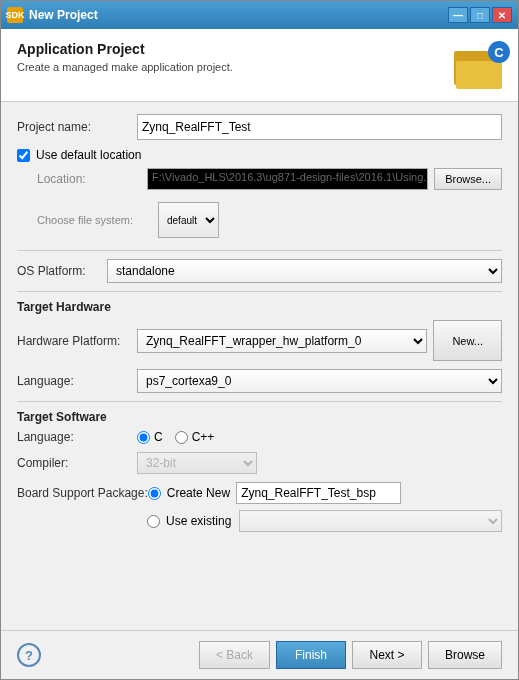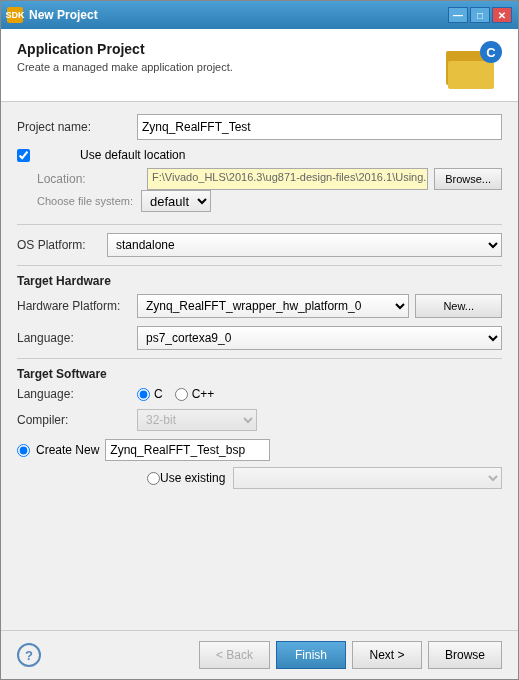--- a/index.html
+++ b/index.html
@@ -69,21 +69,21 @@
       justify-content: center;
       cursor: pointer;
     }
 
     .title-btn.close-btn {
       background: #e05050;
     }
 
     .header-section {
       background: white;
-      padding: 12px 16px 12px 16px;
+      padding: 12px 8px 12px 16px;
       border-bottom: 1px solid #ccc;
       display: flex;
       align-items: flex-start;
       justify-content: space-between;
     }
 
     .header-text h2 {
       font-size: 14px;
       font-weight: bold;
       color: #1a1a1a;
@@ -172,41 +172,40 @@
       font-size: 12px;
       outline: none;
       background: white;
     }
 
     .checkbox-row {
       display: flex;
       align-items: center;
       margin-bottom: 6px;
       margin-top: 2px;
-      gap: 44px;
     }
 
     .checkbox-row input[type="checkbox"] {
       margin-right: 6px;
     }
 
     .location-row {
       display: flex;
       align-items: center;
-      margin-bottom: 0;
+      margin-bottom: 12px;
     }
 
     .location-text {
       flex: 1;
       height: 22px;
       border: 1px solid #aaa;
       padding: 2px 4px;
       font-size: 11px;
       color: #666;
-      background: #fef9c3;
+      background: #000000;
       overflow: hidden;
       white-space: nowrap;
     }
 
     .browse-btn {
       margin-left: 6px;
       padding: 2px 10px;
       height: 22px;
       background: linear-gradient(to bottom, #f8f8f8, #e0e0e0);
       border: 1px solid #aaa;
@@ -221,26 +220,27 @@
       padding-left: 20px;
     }
 
     .filesystem-label {
       color: #888;
       margin-right: 8px;
       font-size: 11px;
     }
 
     .small-select {
-      height: 22px;
+      height: 36px;
       border: 1px solid #aaa;
       background: linear-gradient(to bottom, #f8f8f8, #e8e8e8);
-      font-size: 13px;
+      font-size: 10px;
       padding: 0 4px;
       cursor: pointer;
+      margin-left: 17px;
     }
 
     .section-separator {
       border: none;
       border-top: 1px solid #ccc;
       margin: 8px 0;
     }
 
     .section-title {
       font-weight: bold;
@@ -254,22 +254,22 @@
       height: 24px;
       border: 1px solid #aaa;
       background: linear-gradient(to bottom, white, #f0f0f0);
       font-size: 12px;
       padding: 0 4px;
       cursor: pointer;
     }
 
     .new-btn {
       margin-left: 6px;
-      padding: 2px 27px;
-      height: 24px;
+      padding: 2px 18px;
+      height: 41px;
       background: linear-gradient(to bottom, #f8f8f8, #e0e0e0);
       border: 1px solid #aaa;
       font-size: 11px;
       cursor: pointer;
     }
 
     .radio-group {
       display: flex;
       align-items: center;
       gap: 12px;
@@ -327,20 +327,21 @@
     .bsp-existing-row {
       display: flex;
       align-items: center;
       margin-bottom: 8px;
       padding-left: 130px;
     }
 
     .bsp-existing-radio {
       display: flex;
       align-items: center;
+      gap: 6px;
       margin-right: 8px;
     }
 
     .bsp-existing-select {
       flex: 1;
       height: 22px;
       border: 1px solid #aaa;
       background: linear-gradient(to bottom, #f8f8f8, #e8e8e8);
       font-size: 12px;
       padding: 0 4px;
@@ -519,20 +520,21 @@
     </div>
 
     <div class="compiler-row">
       <span class="form-label">Compiler:</span>
       <select class="compiler-select" disabled="">
         <option>32-bit</option>
       </select>
     </div>
 
     <div class="bsp-row">
+      <span class="bsp-label">Board Support Package:</span>
       <div class="radio-create">
         <input type="radio" name="bsp" id="bsp-create" checked="" style="">
         <label for="bsp-create">Create New</label>
         <input class="bsp-name-input" type="text" value="Zynq_RealFFT_Test_bsp" style="">
       </div>
     </div>
 
     <div class="bsp-existing-row">
       <div class="bsp-existing-radio">
         <input type="radio" name="bsp" id="bsp-existing" style="">

